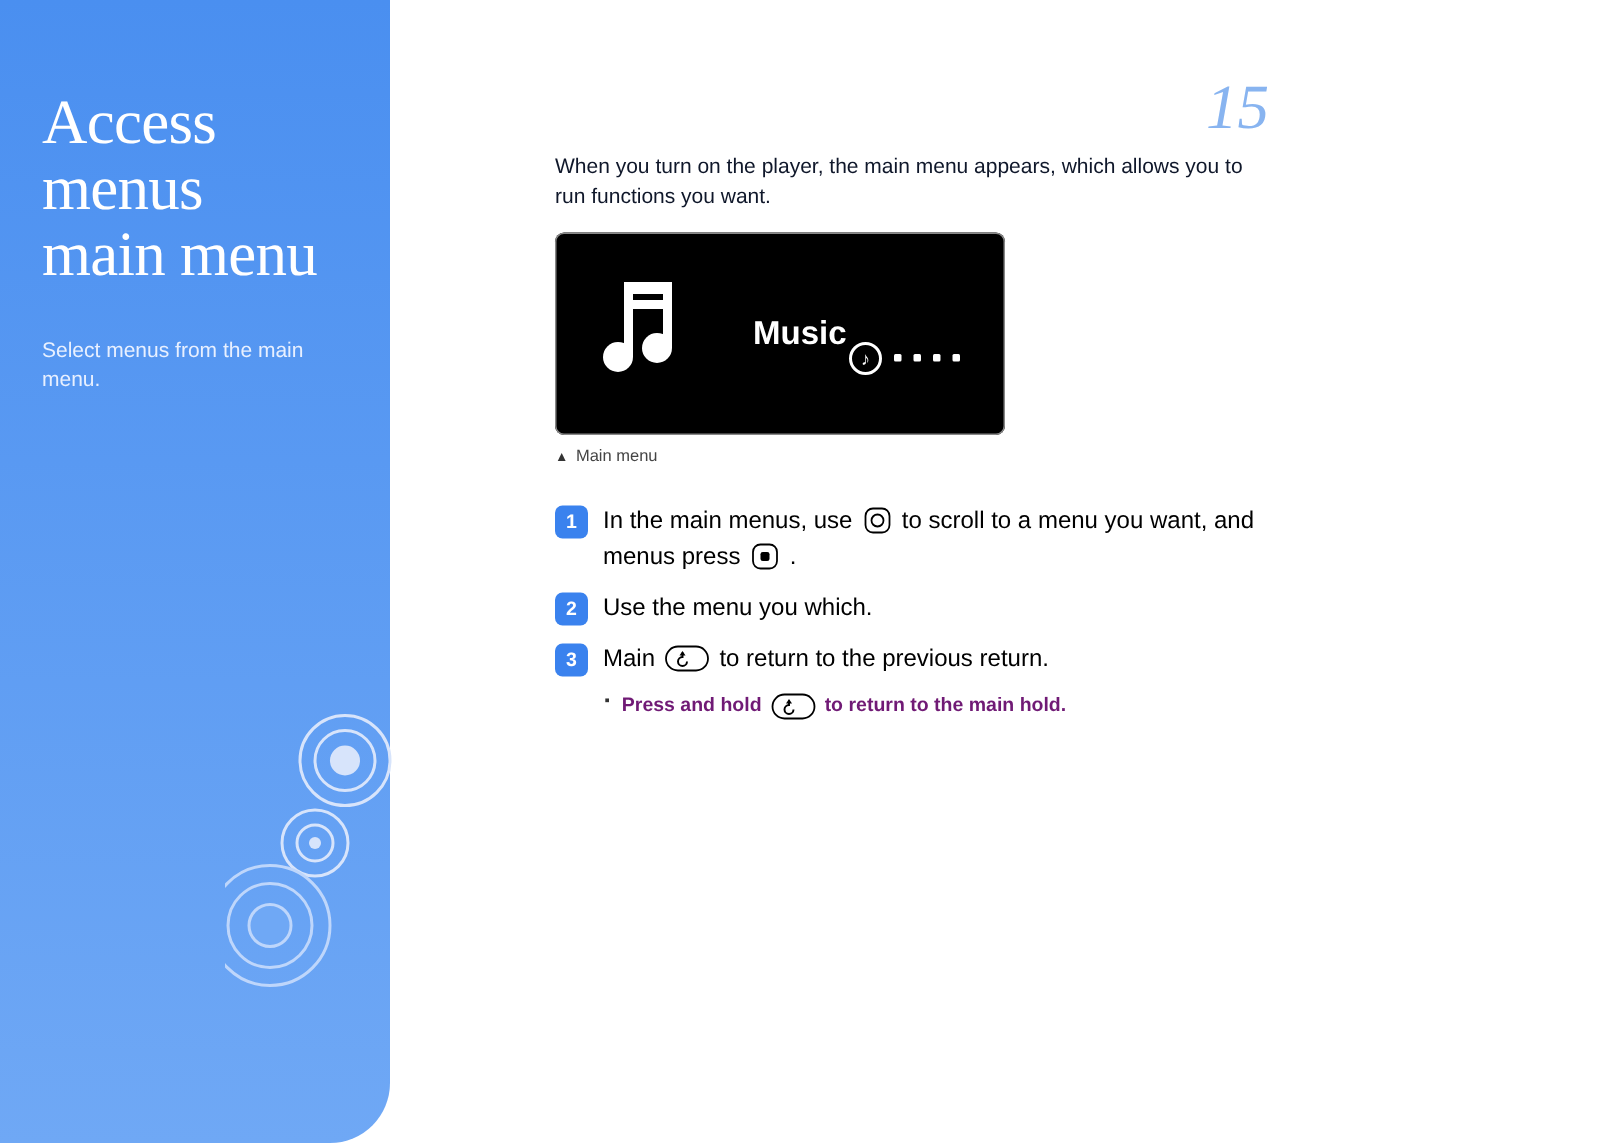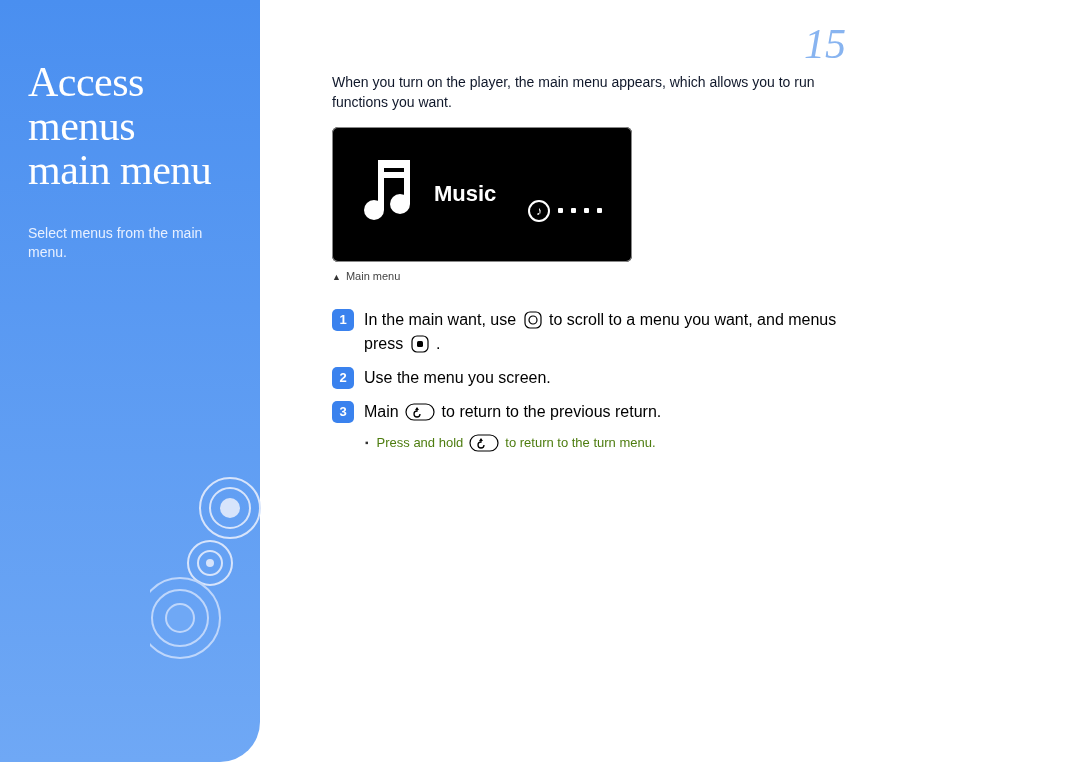--- a/index.html
+++ b/index.html
@@ -55,22 +55,23 @@
     line-height: 1.35;
     color: #e8f0ff;
   }
   .decor {
     position: absolute;
     left: 150px;
     bottom: 90px;
   }
   .right {
     flex: 1;
-    padding: 20px 30px 20px 72px;
-    position: relative;
+    padding: 20px 30px 20px 110px;
+    position: relative;
+    margin-top: 28px;
   }
   .page-num {
     position: absolute;
     top: 20px;
     right: 30px;
     font-family: "Times New Roman", serif;
     font-style: italic;
     font-size: 42px;
     color: #88b4f0;
     font-weight: 300;
@@ -83,20 +84,21 @@
     max-width: 680px;
   }
   .screenshot {
     margin-top: 14px;
     width: 300px;
     height: 135px;
     background: #000;
     border-radius: 6px;
     display: flex;
     align-items: center;
+    gap: 30px;
     padding: 0 22px;
     position: relative;
     box-shadow: 0 0 0 1px #888 inset;
   }
   .music-icon svg { display:block; }
   .music-label {
     color: #fff;
     font-size: 22px;
     font-weight: bold;
   }
@@ -172,24 +174,24 @@
     display: inline-flex;
     vertical-align: middle;
     margin: 0 2px;
     height: 18px;
     align-items: center;
   }
   .ico svg { display:block; }
   .substep {
     margin: 2px 0 0 33px;
     font-size: 13px;
-    color: #4d7c0f;
-    display: flex;
-    align-items: center;
+    color: #701a75;
+    display: flex;
     gap: 4px;
+    font-weight: bold;
   }
   .substep::before {
     content: "▪";
     font-size: 10px;
     margin-right: 4px;
     color: #333;
   }
 </style>
 </head>
 <body>
@@ -248,41 +250,41 @@
         <div class="dot"></div>
       </div>
     </div>
     <div class="caption">Main menu</div>
 
     <div class="steps">
 
       <div class="step">
         <div class="badge">1</div>
         <div class="text">
-          <span>In the main want, use</span>
+          <span>In the main menus, use</span>
           <span class="ico">
             <svg width="20" height="20" viewBox="0 0 20 20">
                 <rect x="2" y="2" width="16" height="16" rx="5" fill="none" stroke="#000" stroke-width="1.2"></rect>
                 <circle cx="10" cy="10" r="4" fill="none" stroke="#000" stroke-width="1.2"></circle>
               </svg>
           </span>
           <span>to scroll to a menu you want, and menus press</span>
           <span class="ico">
             <svg width="20" height="20" viewBox="0 0 20 20">
                 <rect x="2" y="2" width="16" height="16" rx="5" fill="none" stroke="#000" stroke-width="1.2"></rect>
                 <rect x="7" y="7" width="6" height="6" rx="1.5" fill="#000"></rect>
               </svg>
           </span>
           <span>.</span>
         </div>
       </div>
 
       <div class="step">
         <div class="badge">2</div>
-        <div class="text">Use the menu you screen.</div>
+        <div class="text">Use the menu you which.</div>
       </div>
 
       <div class="step">
         <div class="badge">3</div>
         <div class="text">
           <span>Main</span>
           <span class="ico">
             <svg width="30" height="18" viewBox="0 0 30 18">
                 <rect x="1" y="1" width="28" height="16" rx="8" fill="none" stroke="#000" stroke-width="1.2"></rect>
                 <path d="M12 5 v3 a3 3 0 1 0 3 3" fill="none" stroke="#000" stroke-width="1.3"></path>
@@ -295,18 +297,18 @@
 
       <div class="substep">
         <span>Press and hold</span>
         <span class="ico">
           <svg width="30" height="18" viewBox="0 0 30 18">
               <rect x="1" y="1" width="28" height="16" rx="8" fill="none" stroke="#000" stroke-width="1.2"></rect>
               <path d="M12 5 v3 a3 3 0 1 0 3 3" fill="none" stroke="#000" stroke-width="1.3"></path>
               <path d="M10 7 l2 -3 l2 3 z" fill="#000"></path>
             </svg>
         </span>
-        <span>to return to the turn menu.</span>
+        <span>to return to the main hold.</span>
       </div>
 
     </div>
   </div>
 </div>
 
 </body></html>

